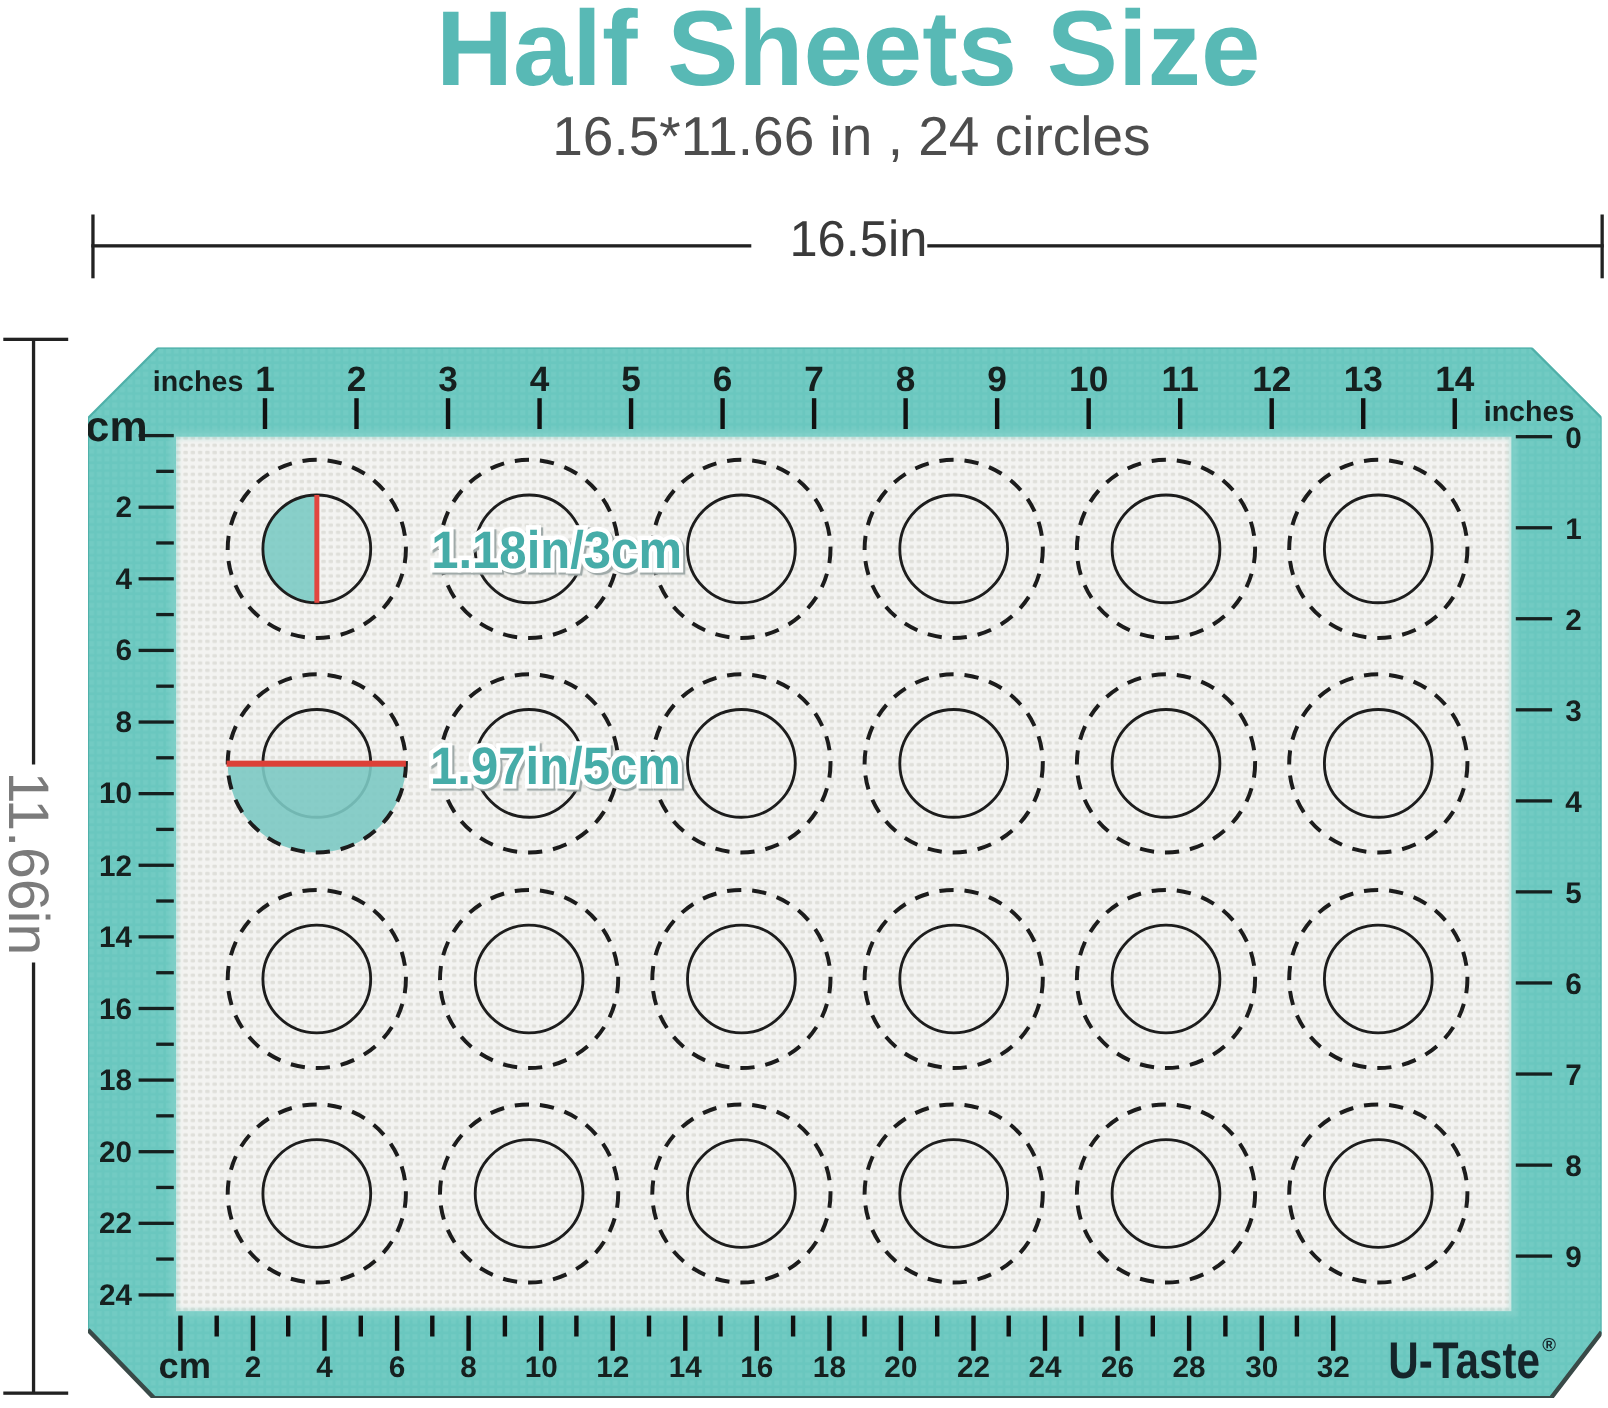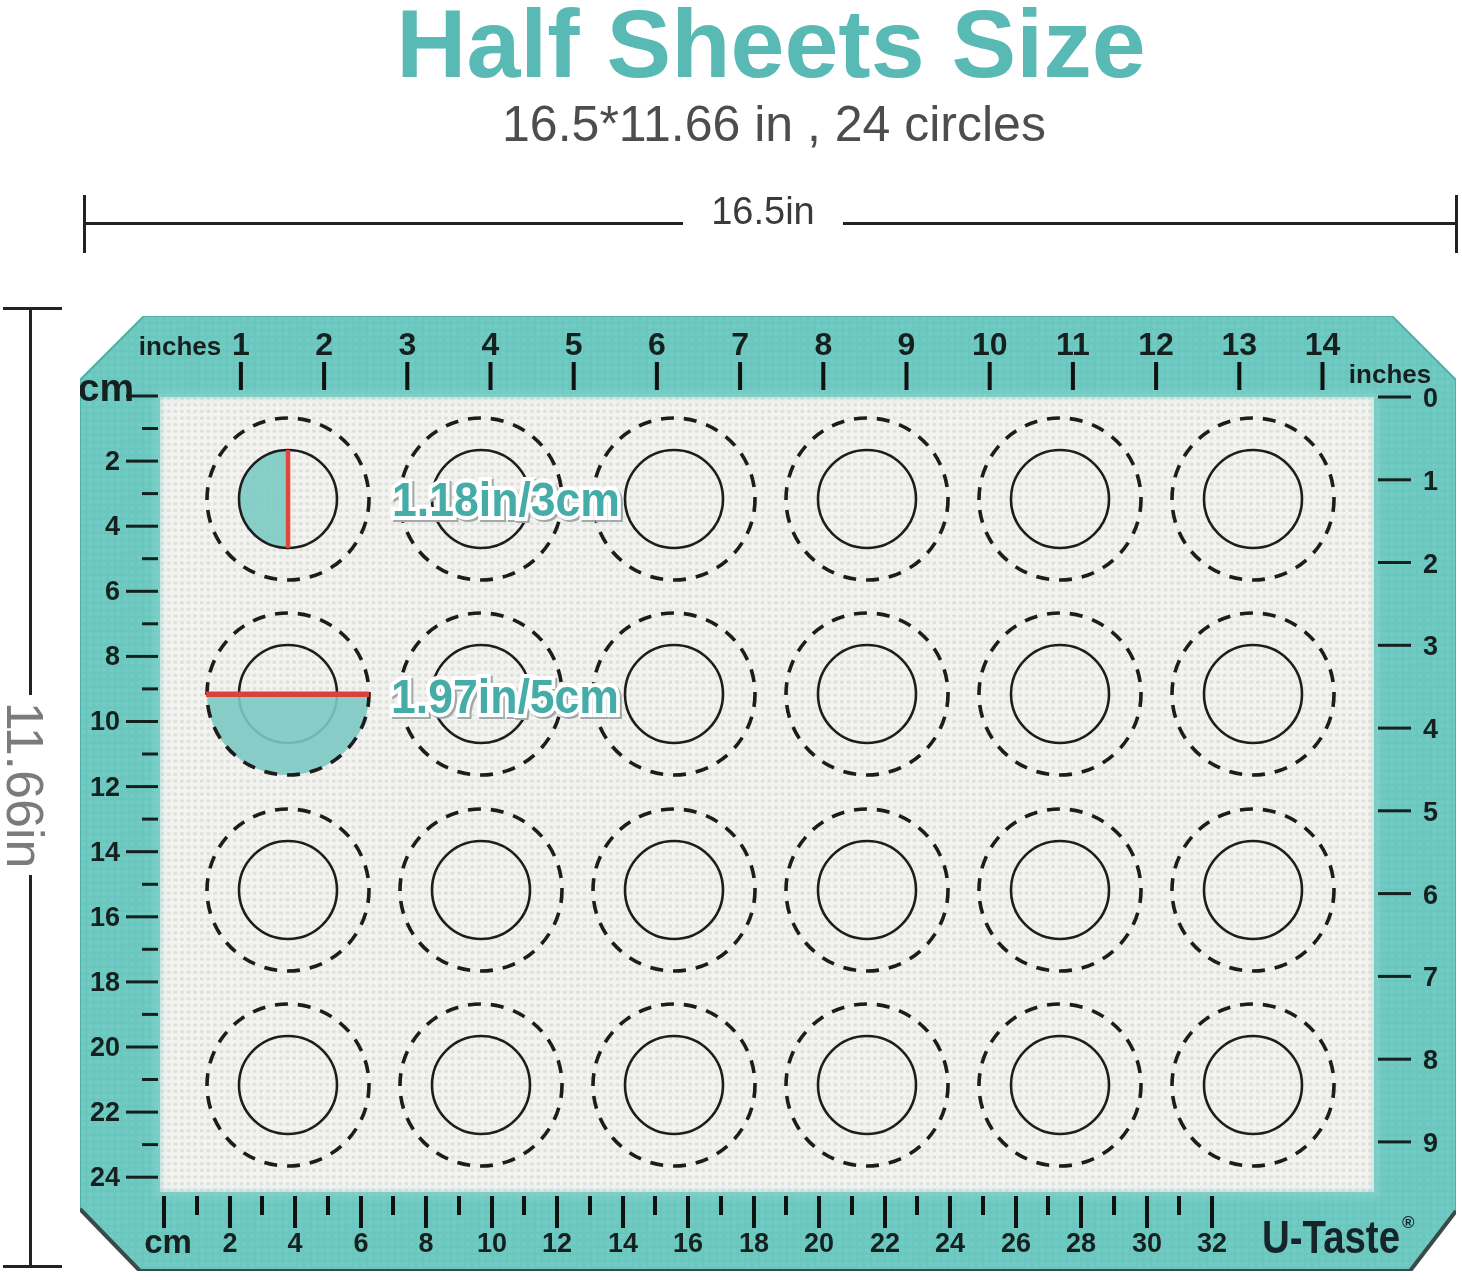--- a/index.html
+++ b/index.html
@@ -11,21 +11,21 @@
 <body>
 
   <div class="abs" style="left:0;top:-12px;width:1542px;text-align:center;font-size:97px;font-weight:bold;color:#58b9b5;">Half Sheets Size</div>
 
   <div class="abs" style="left:0;top:95px;width:1548px;text-align:center;font-size:50px;color:#4d4d4d;">16.5*11.66 in , 24 circles</div>
 
   <div class="abs" style="left:83px;top:222px;width:1375px;height:3px;background:#222;"></div>
   <div class="abs" style="left:83px;top:195px;width:3px;height:58px;background:#222;"></div>
   <div class="abs" style="left:1455px;top:195px;width:3px;height:58px;background:#222;"></div>
 
-  <div class="abs" style="left:683px;top:190px;width:160px;text-align:center;font-size:38px;color:#3a3a3a;background:#fff;">16.5in</div>
+  <div class="abs" style="left:683px;top:190px;width:160px;text-align:right;font-size:46px;color:#3a3a3a;background:#fff;">16.5in</div>
 
   <div class="abs" style="left:29px;top:308px;width:3px;height:959px;background:#222;"></div>
   <div class="abs" style="left:3px;top:307px;width:59px;height:3px;background:#222;"></div>
   <div class="abs" style="left:3px;top:1265px;width:59px;height:3px;background:#222;"></div>
 
   <div class="abs" style="left:-60px;top:760px;width:180px;height:50px;background:#fff;text-align:center;font-size:52px;color:#7b7b7b;transform:rotate(90deg);">11.66in</div>
 
   <svg class="abs" style="left:80px;top:316px;" width="1376" height="955" viewBox="0 0 1376 955">
     <defs>
       <pattern id="weave" width="6.6" height="6.6" patternUnits="userSpaceOnUse">

